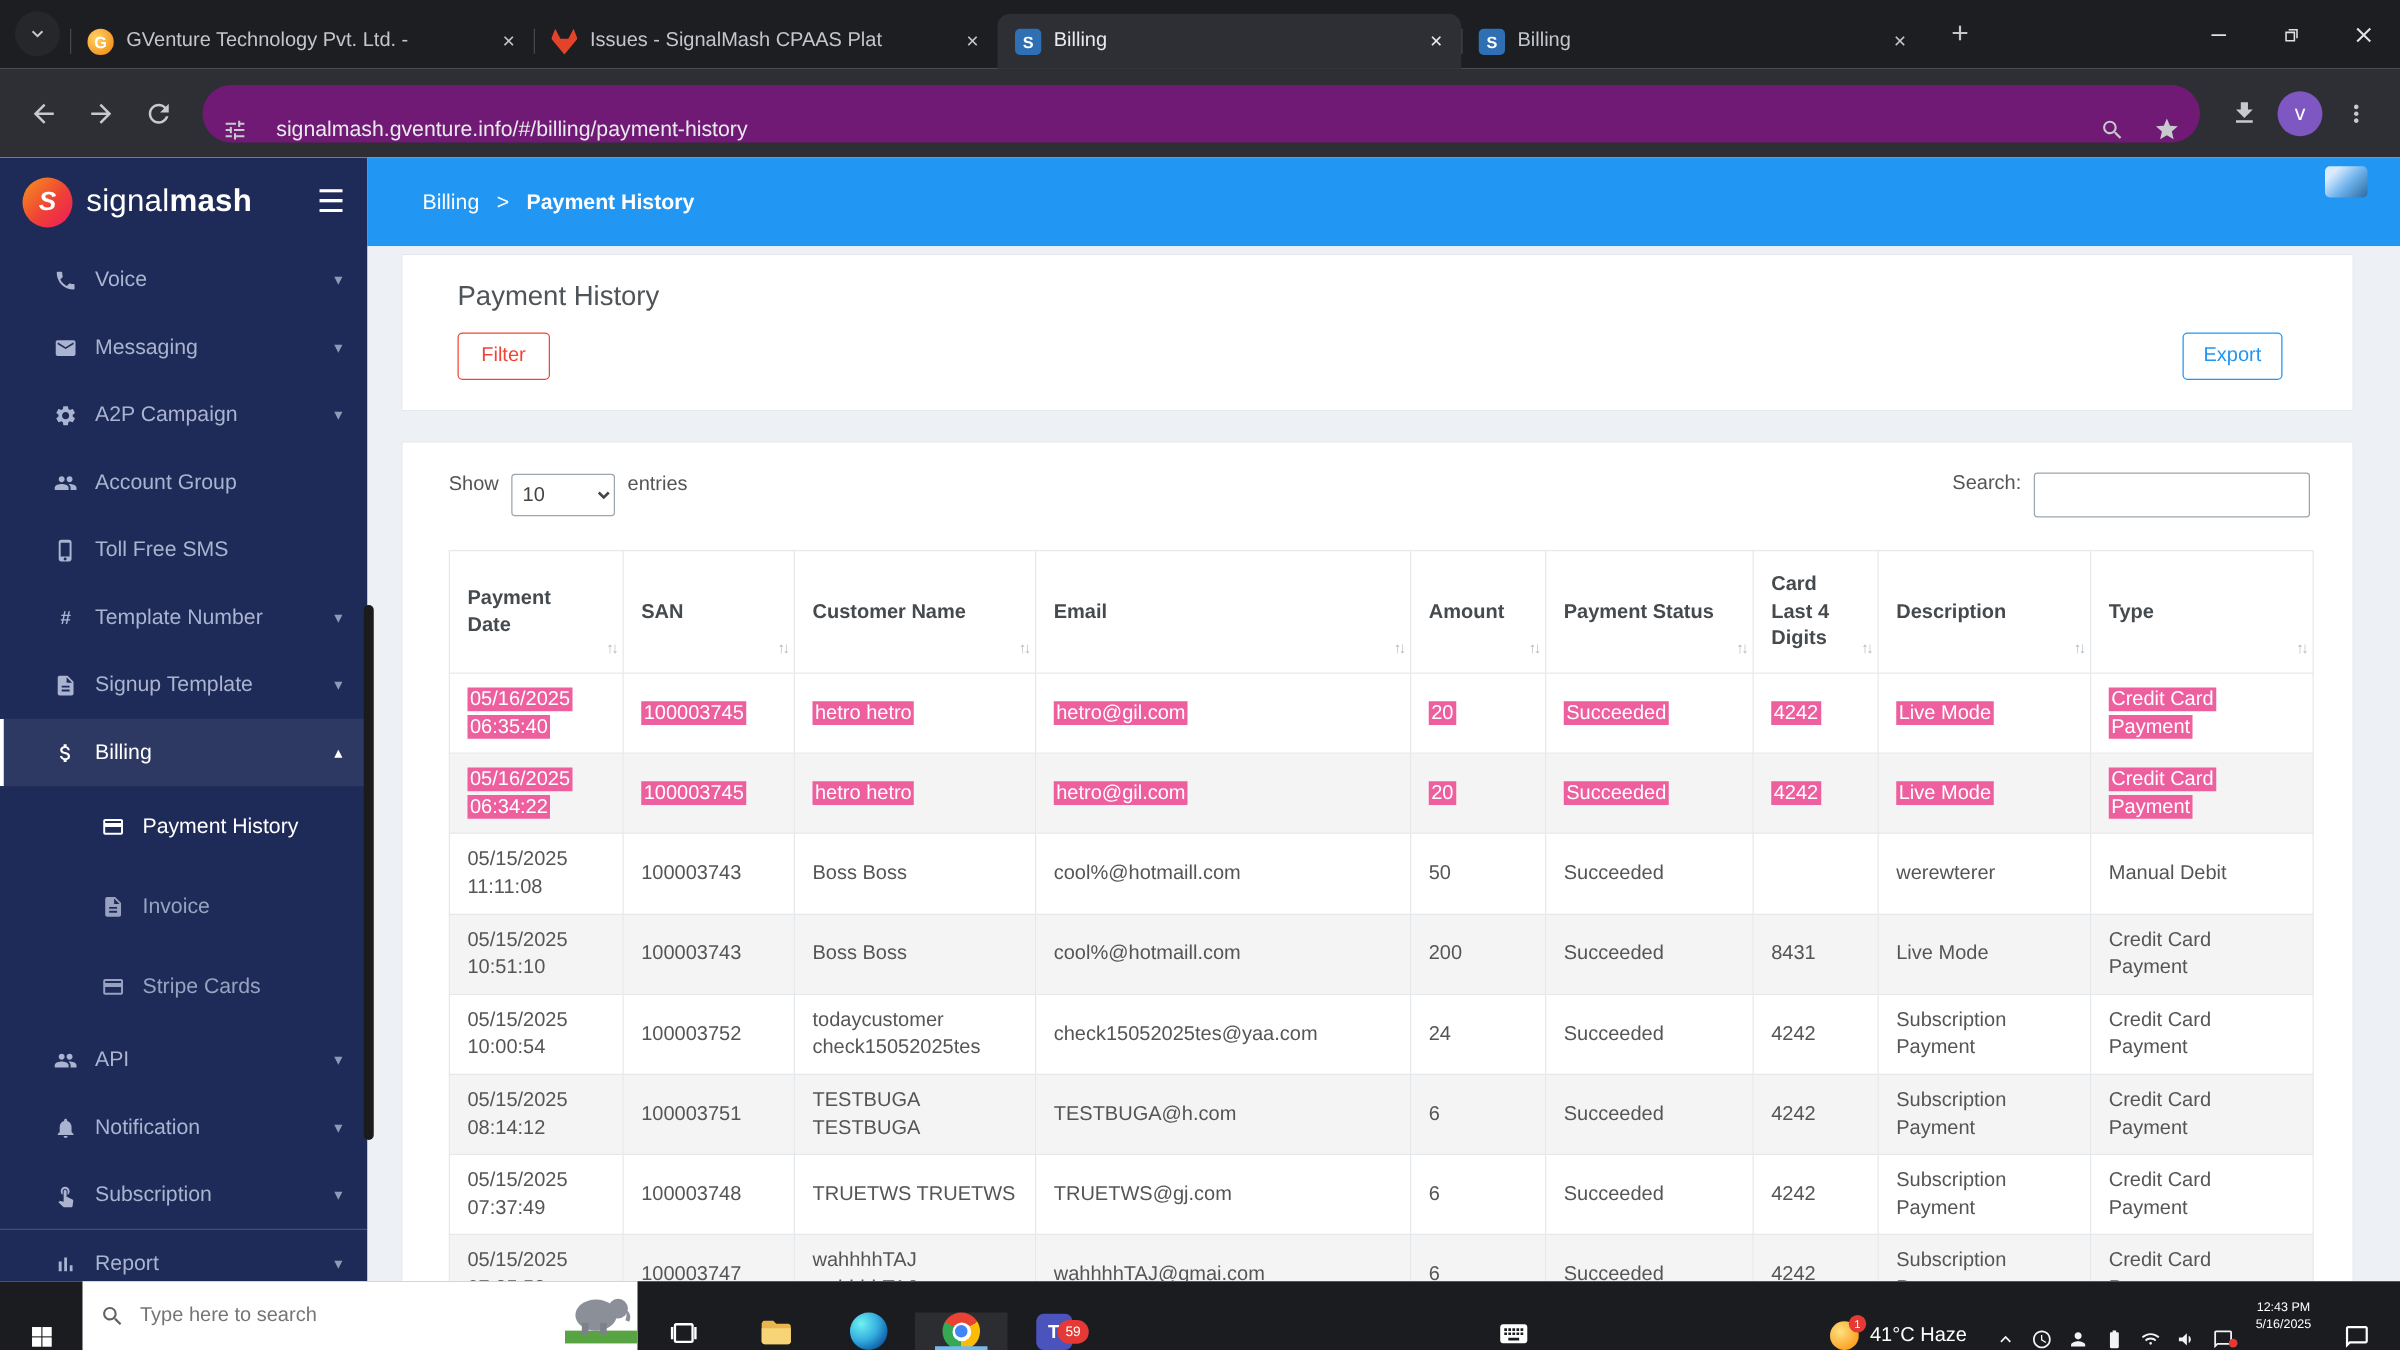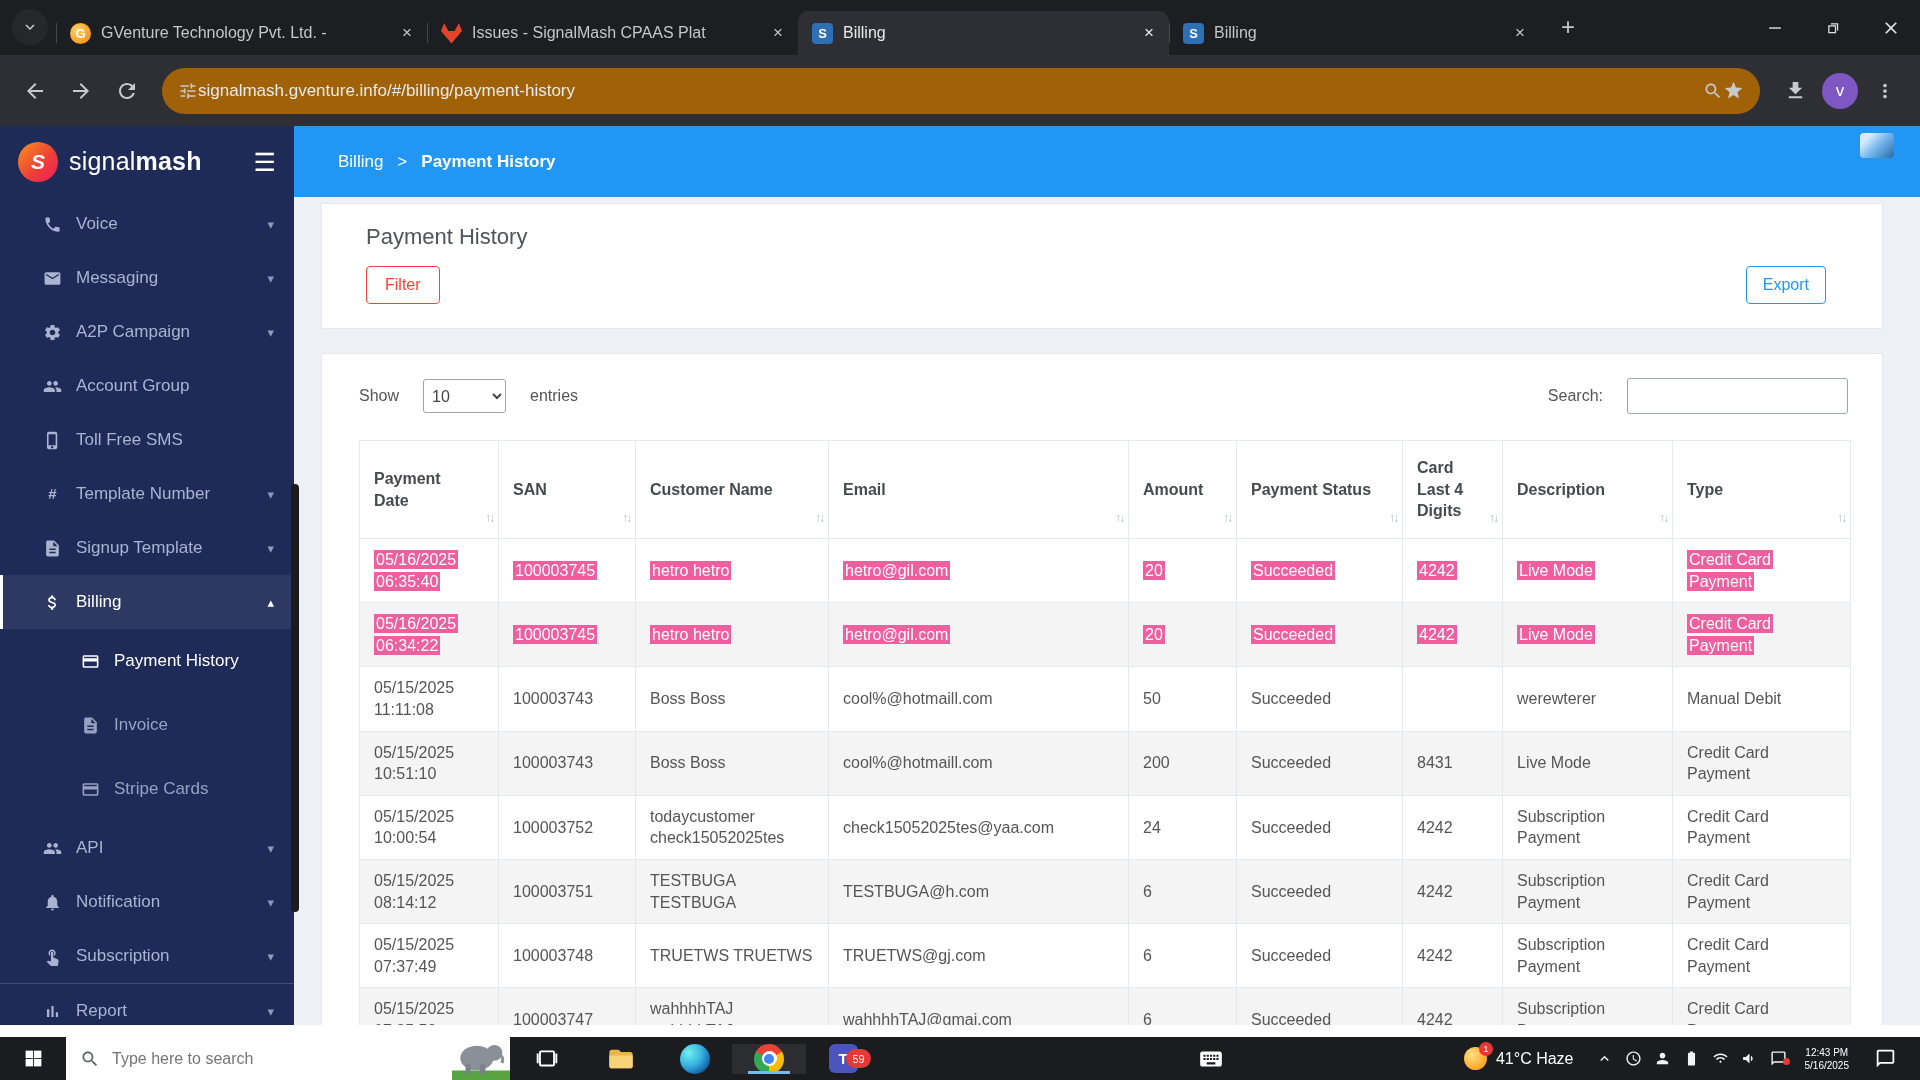--- a/index.html
+++ b/index.html
@@ -19,21 +19,21 @@
   .fav-gitlab{background:#e24329;clip-path:polygon(50% 100%,0 40%,15% 2%,35% 40%,65% 40%,85% 2%,100% 40%)}
   .fav-signalmash{background:#2f6fb3}
   .tab-title{flex:1;white-space:nowrap;overflow:hidden}
   .tab-close{width:24px;height:24px;border-radius:50%;display:flex;align-items:center;justify-content:center;font-size:17px;margin-left:6px;flex:none}
   .newtab{width:36px;height:36px;margin:9px 0 0 10px;color:#c3c6ca;font-size:24px;display:flex;align-items:center;justify-content:center;border-radius:50%}
   .win-controls{margin-left:auto;display:flex}
   .wc{width:58px;height:55px;display:flex;align-items:center;justify-content:center;color:#dfe1e4}
 
   .toolbar{position:absolute;top:55px;left:0;right:0;height:71px;background:#2e2f34;display:flex;align-items:center;padding:0 14px;gap:4px}
   .tb-btn{width:42px;height:42px;border-radius:50%;display:flex;align-items:center;justify-content:center;color:#c7cacd;flex:none}
-  .omnibox{flex:1;height:46px;background:#a16207;border-radius:23px;display:flex;align-items:center;padding:0 16px;margin:0 10px;color:#e8eaed;font-size:17px;gap:0;min-width:0}
+  .omnibox{flex:1;height:46px;background:#701a75;border-radius:23px;display:flex;align-items:flex-end;padding:0 16px;margin:0 10px;color:#e8eaed;font-size:17px;gap:23px;min-width:0}
   .omni-url{flex:1;white-space:nowrap;overflow:hidden}
   .omni-ic{color:#c7cacd;flex:none}
   .avatar{width:36px;height:36px;border-radius:50%;background:#7e57c2;color:#fff;display:flex;align-items:center;justify-content:center;font-size:17px;flex:none;margin:0 2px}
 
   
   .app{position:absolute;top:126px;left:0;right:0;bottom:55px;overflow:hidden}
   .sidebar{position:absolute;left:0;top:0;width:294px;height:100%;background:#1e2b58;color:#aab3cf;overflow:hidden}
   .brand{height:71px;display:flex;align-items:center;padding:0 18px;position:relative}
   .logo-badge{width:40px;height:40px;border-radius:50%;background:linear-gradient(135deg,#f7941d,#ef4136 55%,#ec1c5b);display:flex;align-items:center;justify-content:center;color:#fff;font-size:21px;font-weight:bold;font-style:italic;flex:none}
   .brand-text{margin-left:11px;font-size:25px;color:#fff;letter-spacing:.2px}
@@ -58,35 +58,35 @@
   .card{background:#fff;border:1px solid #e4e8ec}
   .card1{padding:20px 56px 24px 44px}
   .page-title{font-size:22px;color:#4f5458}
   .card1-row{display:flex;justify-content:space-between;align-items:center;margin-top:16px}
   .btn{background:#fff;font-size:16px;border-radius:4px;cursor:pointer;font-family:inherit}
   .btn-filter{border:1px solid #f44336;color:#f44336;padding:9px 18px}
   .btn-export{border:1px solid #2196f3;color:#2196f3;padding:9px 16px}
   .gap{height:24px}
   .card2{padding:24px 34px 0 37px;min-height:720px}
   .controls{display:flex;align-items:center;justify-content:space-between;font-size:16px;color:#555}
-  .left-controls,.right-controls{display:flex;align-items:center;gap:24px}
+  .left-controls,.right-controls{display:flex;align-items:flex-start;gap:10px}
   select.page-size{width:83px;height:34px;font-size:16px;border:1px solid #9aa5ad;border-radius:3px;padding:0 4px;color:#444;background:#fff;font-family:inherit}
   .search-input{width:203px;height:34px;border:1px solid #9aa5ad;border-radius:3px;padding:0 8px;font-size:16px;font-family:inherit}
 
   table.payments{border-collapse:collapse;margin-top:26px;table-layout:fixed;width:1491px}
   .payments th,.payments td{border:1px solid #e6e9eb;padding:10px 14px;font-size:16px;text-align:left;vertical-align:middle;word-wrap:break-word;box-sizing:border-box}
   .payments th{color:#454a4e;font-weight:700;position:relative;height:98px;padding-right:24px;line-height:1.35}
   .sort{position:absolute;right:5px;bottom:12px;font-size:12px;color:#b5bcc2;letter-spacing:-2px}
   .payments td{height:64px;color:#555;line-height:1.35}
   .payments tbody tr:nth-child(even){background:#f4f4f4}
   .sel{background:#ed5f9e;color:#fff;padding:1px 2px;-webkit-box-decoration-break:clone;box-decoration-break:clone}
   .scroll-thumb{position:absolute;left:291px;top:358px;width:8px;height:428px;background:#1b1b1b;border-radius:4px;z-index:5}
 
   
-  .taskbar{position:absolute;left:0;right:0;bottom:0;height:43px;background:#1b1c20;display:flex;align-items:center;color:#fff;z-index:10}
+  .taskbar{position:absolute;left:0;right:0;bottom:0;height:55px;background:#1b1c20;display:flex;align-items:flex-end;color:#fff;z-index:10}
   .tb-start{width:66px;display:flex;align-items:center;justify-content:center;flex:none}
   .tb-searchbox{width:430px;background:#fff;display:flex;align-items:center;padding-left:14px;flex:none;position:relative}
   .tb-searchbox input{border:none;outline:none;font-size:16px;color:#3c4043;flex:1;padding-left:12px;font-family:inherit;min-width:0}
   .search-glyph{color:#5f6368}
   .search-art{width:58px;height:55px;overflow:hidden;flex:none}
   .tb-app{width:74px;display:flex;align-items:center;justify-content:center;position:relative;flex:none}
   .tb-app.focused{background:rgba(255,255,255,.08)}
   .tb-app.focused::after{content:'';position:absolute;bottom:0;left:16px;right:16px;height:3px;background:#76b9ed}
   .edge-ic{width:30px;height:30px;border-radius:50%;background:radial-gradient(circle at 30% 30%,#6ff2f0,#35aee0 45%,#0c59a4 80%)}
   .chrome-ic{width:30px;height:30px;border-radius:50%;background:conic-gradient(from -60deg,#ea4335 0 120deg,#fbbc05 120deg 240deg,#34a853 240deg 360deg);display:flex;align-items:center;justify-content:center}

